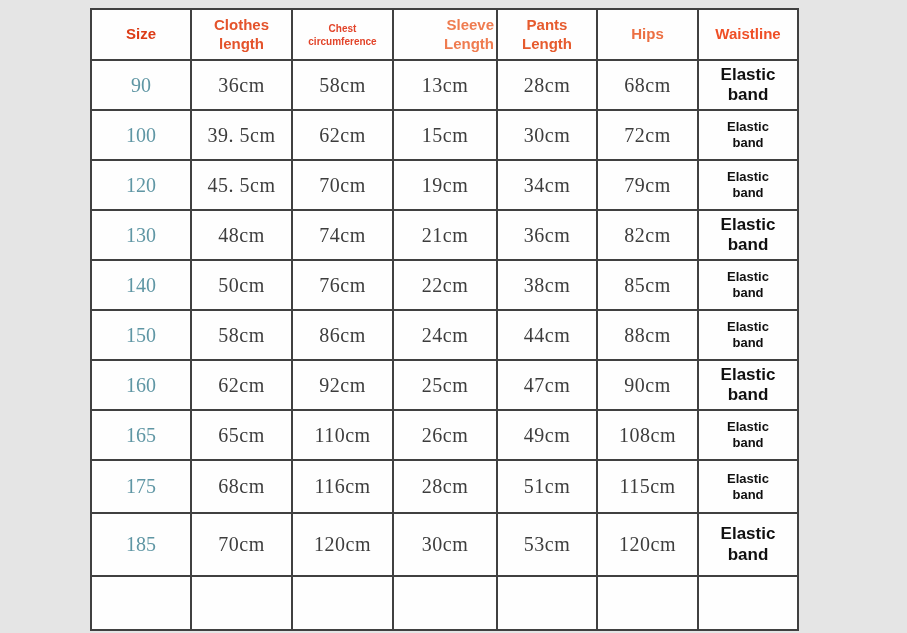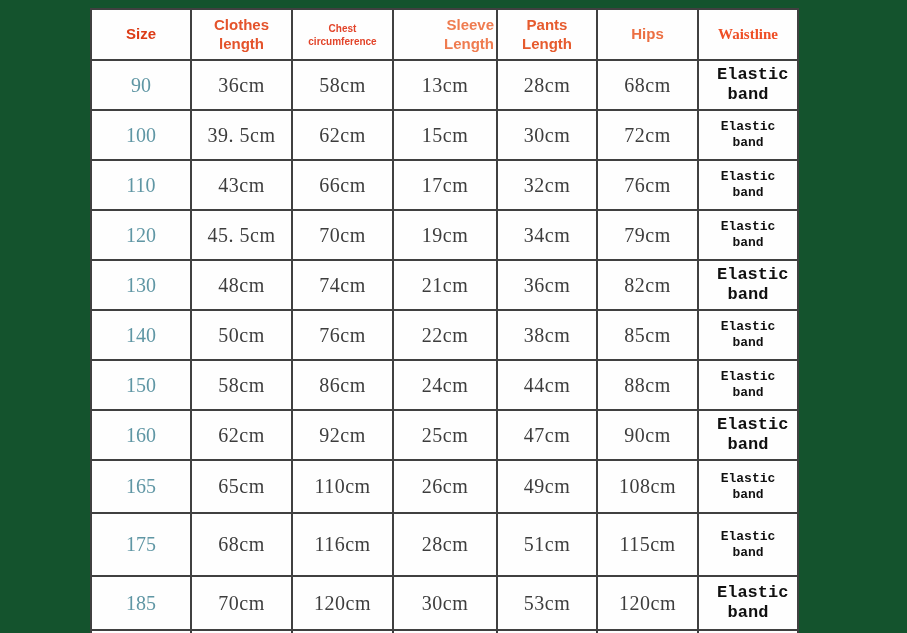--- a/index.html
+++ b/index.html
@@ -1,19 +1,19 @@
 <!DOCTYPE html>
 <html><head>
 <meta charset="utf-8">
 <style>
   html,body{margin:0;padding:0;}
   .page{
     position:relative;
     width:907px;height:633px;
-    background:#14532d;
+    background:#e5e5e5;
     overflow:hidden;
     font-family:"Liberation Sans",sans-serif;
   }
   table.size-chart{
     position:absolute;
     left:90px;top:8px;
     width:707px;
     border-collapse:collapse;
     table-layout:fixed;
     background:#fefefe;
@@ -45,21 +45,21 @@
     font-size:20px;
     color:#5f96a4;
   }
   td.val{
     font-family:"Liberation Serif",serif;
     font-size:20px;
     color:#3d3d3d;
     letter-spacing:0.5px;
   }
   td.waist{
-    font-family:Liberation Mono, monospace;
+    font-family:Liberation Sans, sans-serif;
     font-weight:bold;
     color:#101010;
   }
   td.waist .wrap{
     max-width:62px;
     margin:0 auto;
     line-height:1.2;
   }
   td.waist.large{font-size:17px;}
   td.waist.small{font-size:13px;}
@@ -79,21 +79,21 @@
       <col style="width:100px">
     </colgroup>
     <thead>
       <tr>
           <th style="color: rgb(220, 59, 22);">Size</th>
           <th style="color: rgb(228, 83, 43);">Clothes length</th>
           <th class="small-header" style="color: rgb(226, 68, 42);">Chest circumference</th>
           <th style="color: rgb(239, 124, 80); text-align: right;">Sleeve Length</th>
           <th style="color: rgb(230, 91, 46);">Pants Length</th>
           <th style="color: rgb(236, 111, 66); margin-top: 44px;">Hips</th>
-          <th style="color: rgb(239, 79, 38); font-family: Liberation Serif, serif;">Waistline</th>
+          <th style="color: rgb(239, 79, 38);">Waistline</th>
         </tr>
     </thead>
     <tbody>
         <tr>
     <td class="size">90</td>
     <td class="val">36cm</td>
     <td class="val">58cm</td>
     <td class="val">13cm</td>
     <td class="val">28cm</td>
     <td class="val">68cm</td>
@@ -106,31 +106,20 @@
     <td class="val">39. 5cm</td>
     <td class="val">62cm</td>
     <td class="val">15cm</td>
     <td class="val">30cm</td>
     <td class="val">72cm</td>
     <td class="waist small">
       <div class="wrap">Elastic band</div>
     </td>
   </tr>
         <tr>
-    <td class="size">110</td>
-    <td class="val">43cm</td>
-    <td class="val">66cm</td>
-    <td class="val">17cm</td>
-    <td class="val">32cm</td>
-    <td class="val">76cm</td>
-    <td class="waist small">
-      <div class="wrap">Elastic band</div>
-    </td>
-  </tr>
-        <tr>
     <td class="size">120</td>
     <td class="val">45. 5cm</td>
     <td class="val">70cm</td>
     <td class="val">19cm</td>
     <td class="val">34cm</td>
     <td class="val">79cm</td>
     <td class="waist small">
       <div class="wrap">Elastic band</div>
     </td>
   </tr>

